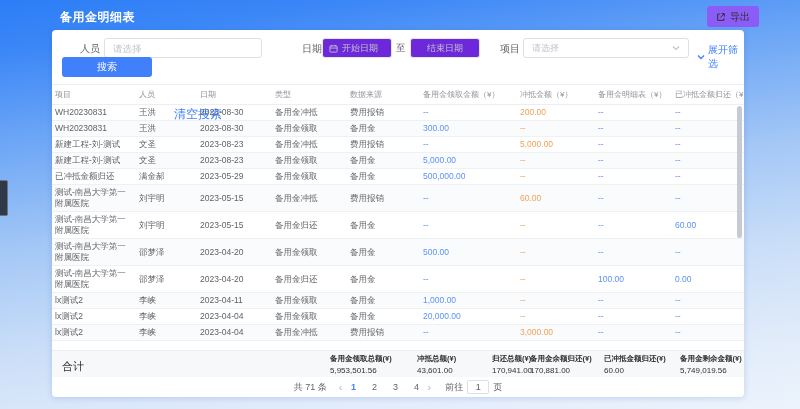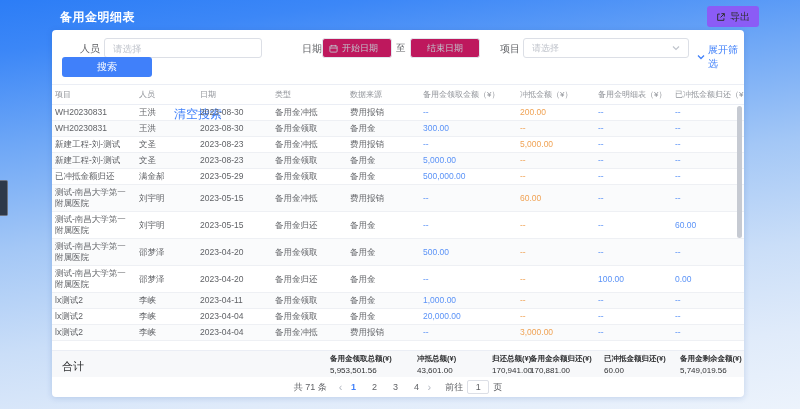--- a/index.html
+++ b/index.html
@@ -20,21 +20,21 @@
     background:#8b5cf6;border:none;border-radius:3px;padding:4px 9px;font-size:10px;color:#303133;cursor:pointer;}
   .side-tab{position:absolute;left:0;top:180px;width:8px;height:36px;background:#2e3949;border:1px solid #6b7383;border-left:none;border-radius:0 2px 2px 0;cursor:pointer;}
   .panel{position:absolute;left:52px;top:30px;width:692px;height:367px;background:#fff;border-radius:4px;box-shadow:0 1px 6px rgba(30,80,160,.18);}
 
   
   .f-label{position:absolute;top:12px;font-size:10px;color:#606266;}
   .lab-person{left:28px}.lab-date{left:250px}.lab-project{left:448px}
   .f-input{position:absolute;left:52px;top:8px;width:158px;height:20px;border:1px solid #dcdfe6;border-radius:3px;
     font-size:9.5px;padding:0 8px;color:#606266;outline:none;}
   .f-input::placeholder{color:#c0c4cc;}
-  .date-box{position:absolute;top:8px;height:20px;border:1px solid #e2e6ed;border-radius:3px;display:flex;align-items:center;gap:4px;padding:0 6px;background:#be185d;cursor:pointer;}
+  .date-box{position:absolute;top:8px;height:20px;border:1px solid #e2e6ed;border-radius:3px;display:flex;align-items:center;gap:4px;padding:0 6px;background:#6d28d9;cursor:pointer;}
   .date-start{left:270px;width:70px;}
   .date-end{left:358px;width:70px;justify-content:center;}
   .to-label{position:absolute;left:344px;top:12px;font-size:9.5px;color:#606266;}
   .ph{font-size:9px;color:#c0c4cc;white-space:nowrap;}
   .f-select{position:absolute;left:471px;top:8px;width:166px;height:20px;border:1px solid #dcdfe6;border-radius:3px;
     display:flex;align-items:center;justify-content:space-between;padding:0 8px;cursor:pointer;background:#fff;}
   .expand-link{position:absolute;left:645px;top:13px;display:flex;align-items:center;gap:3px;font-size:10px;color:var(--accent);cursor:pointer;}
   .search-btn{position:absolute;left:10px;top:27px;width:90px;height:20px;background:var(--accent);color:#fff;border:none;border-radius:3px;font-size:10px;cursor:pointer;}
   .clear-link{position:absolute;left:122px;top:32px;font-size:12px;color:var(--accent);cursor:pointer;margin-top:44px;}
 

